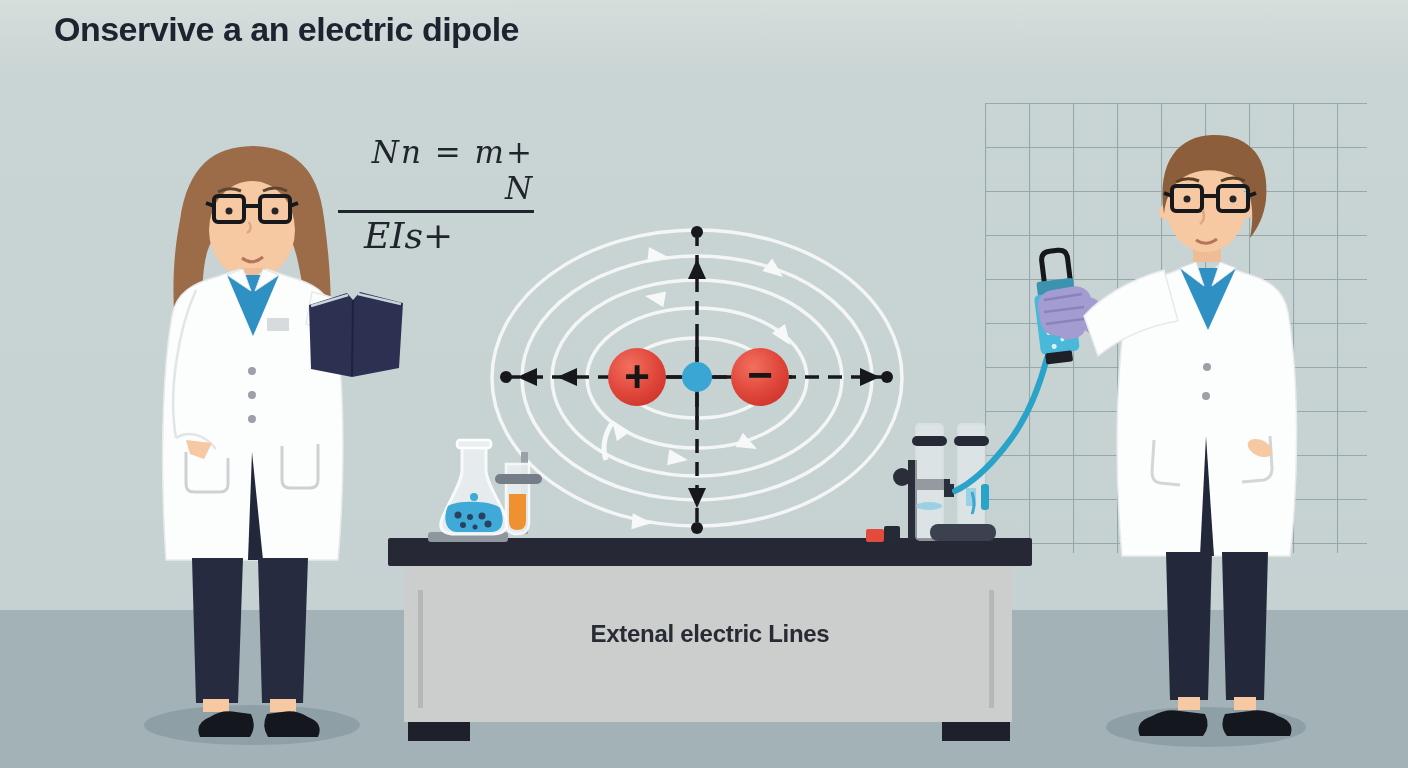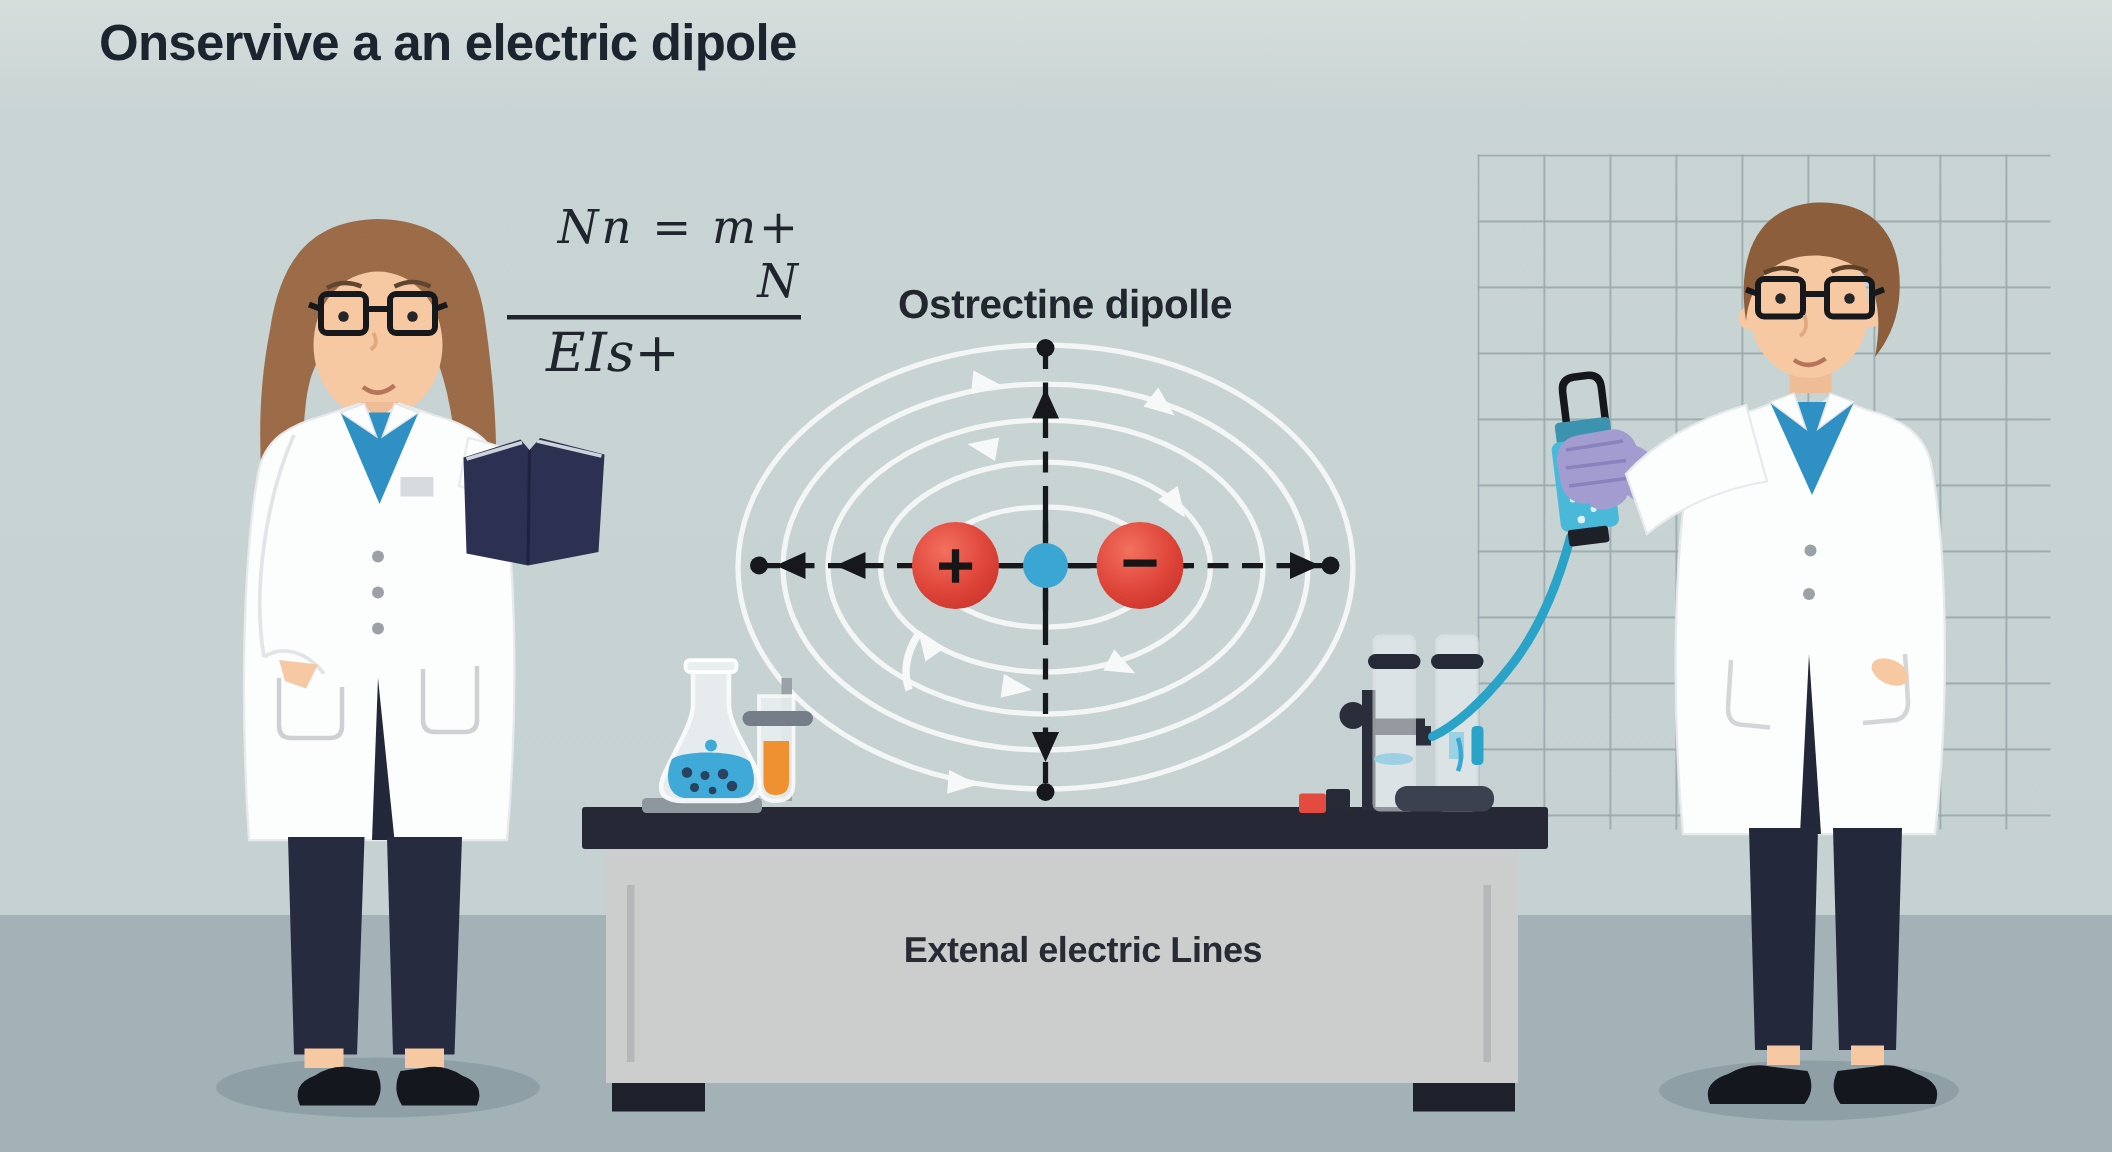--- a/index.html
+++ b/index.html
@@ -2,21 +2,21 @@
 <html><head>
 <meta charset="utf-8">
 <style>
   html,body{margin:0;padding:0;background:#9aa8ac;}
   .stage{
     position:relative;width:1408px;height:768px;overflow:hidden;
     font-family:"Liberation Sans",sans-serif;
     background:linear-gradient(180deg,#d6dedc 0%,#c9d4d4 10%,#c5d0d2 100%);
   }
   .stage svg{position:absolute;left:0;top:0;}
-  .txt{position:absolute;color:#1d2530;margin-left:12px;}
+  .txt{position:absolute;color:#1d2530;}
   .title{
     left:54px;top:10px;font-size:34px;font-weight:bold;letter-spacing:-0.5px;color:#1c2430;
   }
   .formula{
     position:absolute;left:338px;top:134px;width:196px;
     font-family:"DejaVu Serif",serif;font-style:italic;color:#20242d;
   }
   .formula .num{font-size:31px;text-align:right;letter-spacing:2px;padding-bottom:4px;}
   .formula .bar{height:3px;background:#20242d;}
   .formula .den{font-size:36px;padding-left:26px;padding-top:2px;}
@@ -264,17 +264,16 @@
 </svg>
 
 <div class="txt title">Onservive a an electric dipole</div>
 
 <div class="formula">
   <div class="num">Nn = m+ N</div>
   <div class="bar"></div>
   <div class="den">EIs+</div>
 </div>
 
-<div class="txt diagram-label">Ostrectine dipolle</div>
 
 <div class="txt table-label">Extenal electric Lines</div>
 
 </div>
 
 </body></html>

